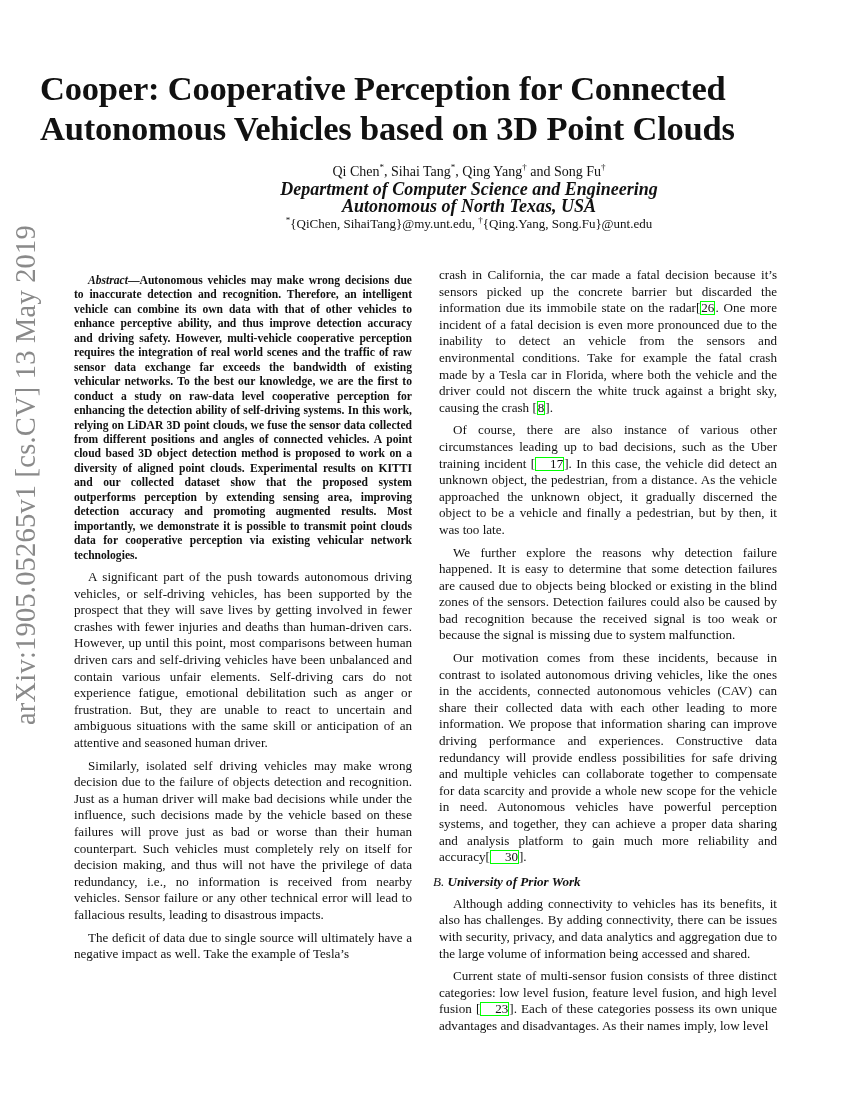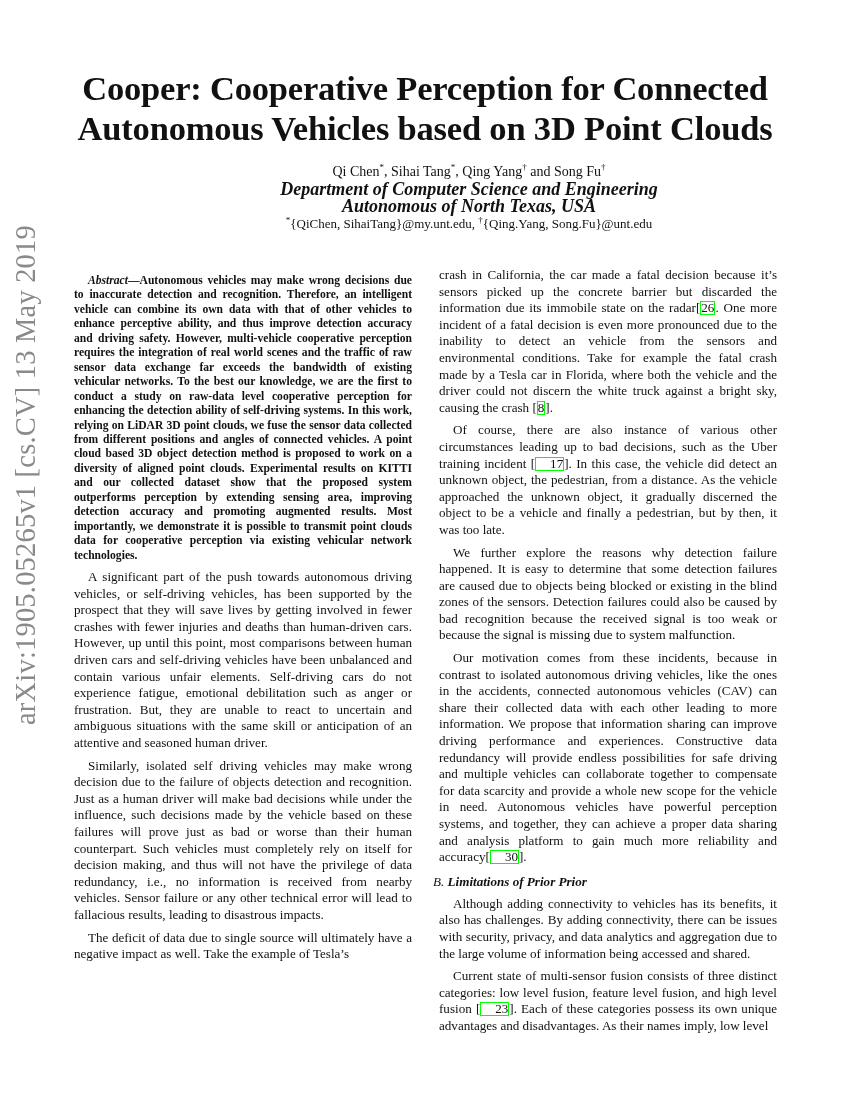--- a/index.html
+++ b/index.html
@@ -1,18 +1,18 @@
 <!DOCTYPE html>
 <html><head>
 <meta charset="utf-8">
 <style>
   html, body { margin: 0; padding: 0; background: #ffffff; }
   body { width: 850px; height: 1100px; position: relative; overflow: hidden;
          font-family: "Liberation Serif", "DejaVu Serif", serif; color: #111; }
-  .page-title { position: absolute; left: 40px; width: 770px; top: 68px; text-align: center;
+  .page-title { position: absolute; left: 40px; width: 770px; top: 68px; text-align: left;
          font-weight: bold; font-size: 34.5px; line-height: 40px; letter-spacing: -0.2px; margin: 0; }
   .authors { position: absolute; left: 0; width: 850px; top: 163px; text-align: center;
          font-size: 14px; line-height: 18px; margin-left: 44px; }
   .authors .dept, .authors .univ { font-style: italic; font-size: 18px; line-height: 17px; font-weight: bold; }
   .authors .emails { font-size: 13px; line-height: 17px; }
   sup { font-size: 9px; line-height: 0; }
   .arxiv-stamp { position: absolute; left: 10px; top: 725px; transform-origin: 0 0;
          transform: rotate(-90deg); font-size: 28.5px; color: #8a8a8a; white-space: nowrap;
          letter-spacing: 0.2px; }
   .col { position: absolute; top: 268px; width: 350px; }
@@ -67,18 +67,18 @@
   <p class="body-p" style="text-indent:0; margin-top:-1px;"><span></span>crash in California, the car made a fatal decision because it’s sensors picked up the concrete barrier but discarded the information due its immobile state on the radar[<span class="cite" style="border-color: rgb(0, 255, 0);">26</span><span>. One more incident of a fatal decision is even more pronounced due to the inability to detect an vehicle from the sensors and environmental conditions. Take for example the fatal crash made by a Tesla car in Florida, where both the vehicle and the driver could not discern the white truck against a bright sky, causing the crash [</span><span class="cite" style="border-color: rgb(0, 255, 0);">8</span><span>].</span></p>
 
   <p class="body-p"><span>Of course, there are also instance of various other circumstances leading up to bad decisions, such as the Uber training incident [</span><span class="cite" style="border-color: rgb(0, 255, 0);">17</span><span>]. In this case, the vehicle did detect an unknown object, the pedestrian, from a distance. As the vehicle approached the unknown object, it gradually discerned the object to be a vehicle and finally a pedestrian, but by then, it was too late.</span></p>
 
   <p class="body-p">We further explore the reasons why detection failure happened. It is easy to determine that some detection failures are caused due to objects being blocked or existing in the blind zones of the sensors. Detection failures could also be caused by bad recognition because the received signal is too weak or because the signal is missing due to system malfunction.</p>
 
   <p class="body-p"><span>Our motivation comes from these incidents, because in contrast to isolated autonomous driving vehicles, like the ones in the accidents, connected autonomous vehicles (CAV) can share their collected data with each other leading to more information. We propose that information sharing can improve driving performance and experiences. Constructive data redundancy will provide endless possibilities for safe driving and multiple vehicles can collaborate together to compensate for data scarcity and provide a whole new scope for the vehicle in need. Autonomous vehicles have powerful perception systems, and together, they can achieve a proper data sharing and analysis platform to gain much more reliability and accuracy[</span><span class="cite" style="border-color: rgb(0, 255, 0);">30</span><span>].</span></p>
 
   <div class="subsection-heading" style="margin-top:8px;">
     <span class="sub-num">B.</span>
-    <span class="sub-title">Limitations of Prior Prior</span>
+    <span class="sub-title">University of Prior Work</span>
   </div>
 
   <p class="body-p">Although adding connectivity to vehicles has its benefits, it also has challenges. By adding connectivity, there can be issues with security, privacy, and data analytics and aggregation due to the large volume of information being accessed and shared.</p>
   <p class="body-p"><span>Current state of multi-sensor fusion consists of three distinct categories: low level fusion, feature level fusion, and high level fusion [</span><span class="cite" style="border-color: rgb(0, 255, 0);">23</span><span>]. Each of these categories possess its own unique advantages and disadvantages. As their names imply, low level</span></p>
 </div>
 
 </body></html>

